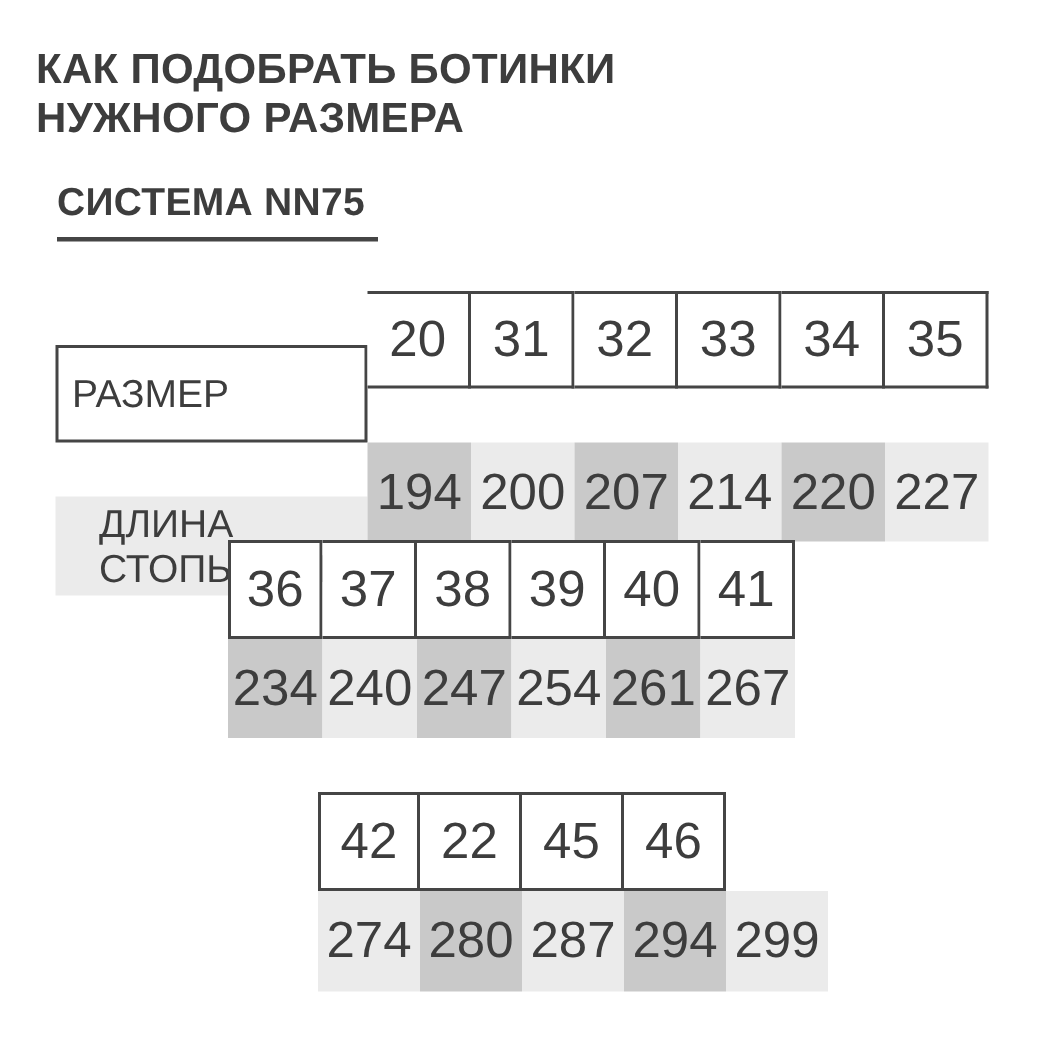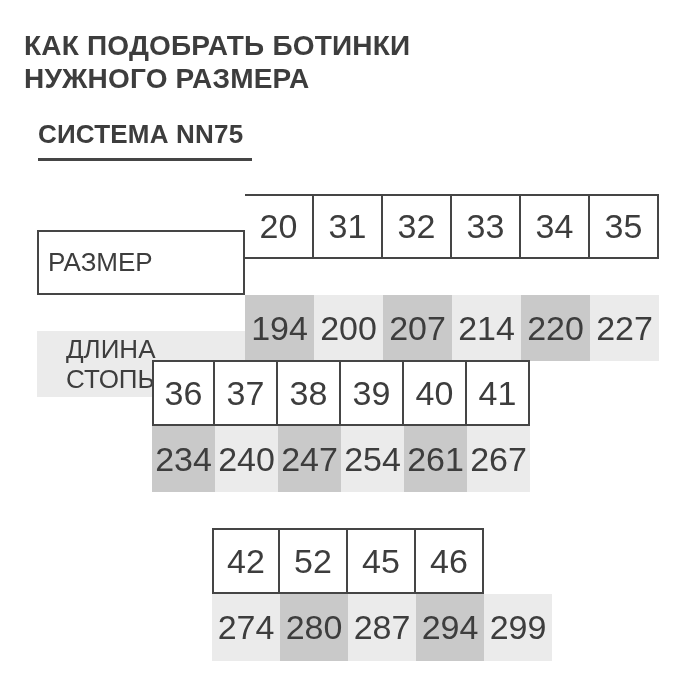--- a/index.html
+++ b/index.html
@@ -147,21 +147,21 @@
       <div class="dcell dark">247</div>
       <div class="dcell light">254</div>
       <div class="dcell dark">261</div>
       <div class="dcell light">267</div>
     </div>
   </div>
 
   <div class="stable t3">
     <div class="row">
       <div class="hcell">42</div>
-      <div class="hcell">52</div>
+      <div class="hcell">22</div>
       <div class="hcell">45</div>
       <div class="hcell">46</div>
     </div>
     <div class="row">
       <div class="dcell light">274</div>
       <div class="dcell dark">280</div>
       <div class="dcell light">287</div>
       <div class="dcell dark">294</div>
       <div class="dcell light">299</div>
     </div>

